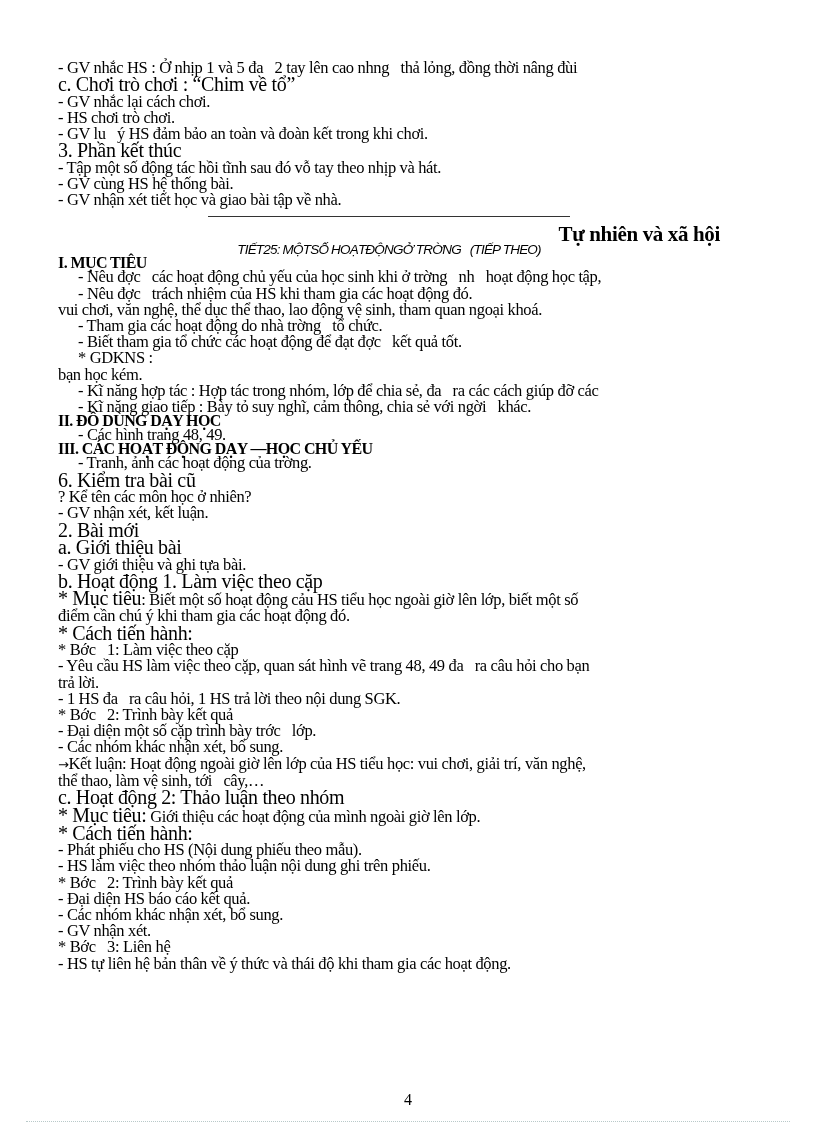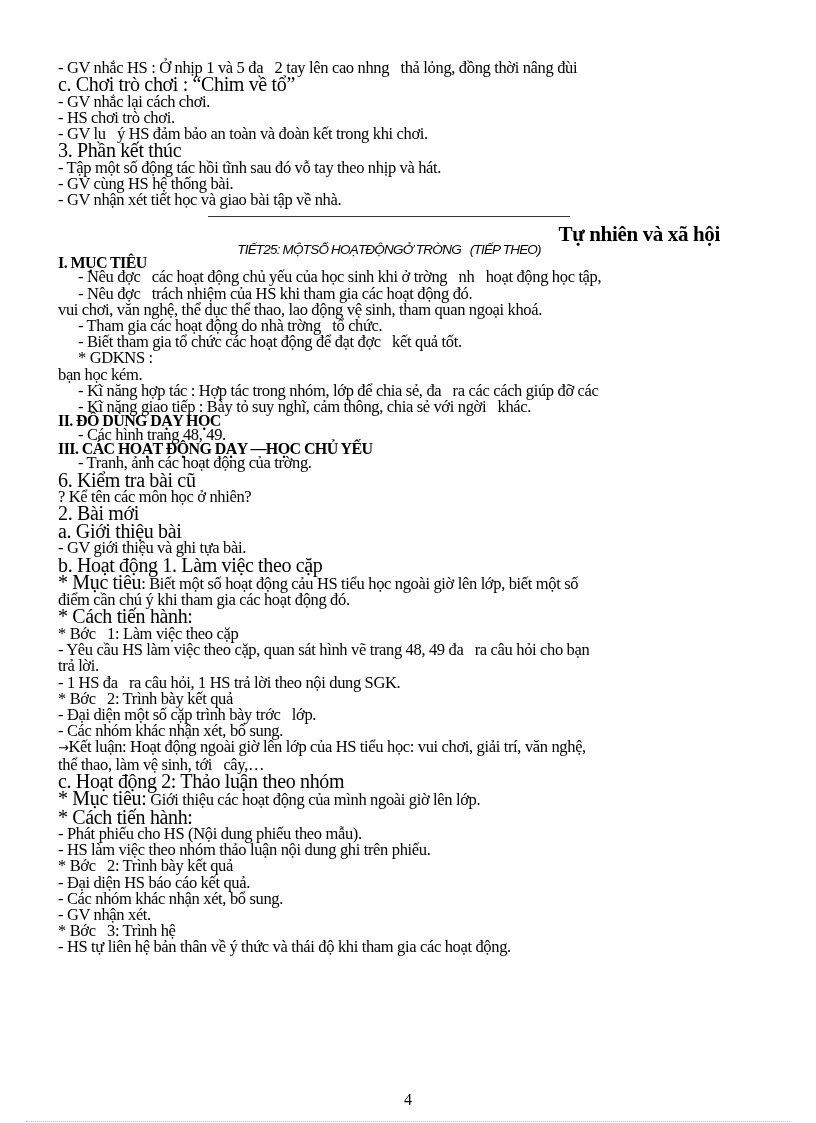--- a/index.html
+++ b/index.html
@@ -46,20 +46,21 @@
   <div class="line ind">- Kĩ năng hợp tác : Hợp tác trong nhóm, lớp để chia sẻ, đa   ra các cách giúp đỡ các</div>
   <div class="line ind">- Kĩ năng giao tiếp : Bày tỏ suy nghĩ, cảm thông, chia sẻ với ngời   khác.</div>
 
   <div class="line hroman">II. ĐỒ DÙNG DẠY HỌC</div>
   <div class="line ind">- Các hình trang 48, 49.</div>
   <div class="line hroman">III. CÁC HOẠT ĐỘNG DẠY —HỌC CHỦ YẾU</div>
 
   <div class="line ind">- Tranh, ảnh các hoạt động của trờng.</div>
   <div class="line hbig">6. Kiểm tra bài cũ</div>
   <div class="line">? Kể tên các môn học ở nhiên?</div>
+  <div class="line">- GV nhận xét, kết luận.</div>
   <div class="line hbig">2. Bài mới</div>
   <div class="line hbig">a. Giới thiệu bài</div>
   <div class="line">- GV giới thiệu và ghi tựa bài.</div>
 
   <div class="line hbig">b. Hoạt động 1. Làm việc theo cặp</div>
   <div class="line"><span class="hbig">* Mục tiêu</span><span>: Biết một số hoạt động cảu HS tiểu học ngoài giờ lên lớp, biết một số</span></div>
   <div class="line">điểm cần chú ý khi tham gia các hoạt động đó.</div>
   <div class="line hbig">* Cách tiến hành:</div>
   <div class="line">* Bớc   1: Làm việc theo cặp</div>
   <div class="line">- Yêu cầu HS làm việc theo cặp, quan sát hình vẽ trang 48, 49 đa   ra câu hỏi cho bạn</div>
@@ -73,18 +74,18 @@
 
   <div class="line hbig">c. Hoạt động 2: Thảo luận theo nhóm</div>
   <div class="line"><span class="hbig">* Mục tiêu:</span><span> Giới thiệu các hoạt động của mình ngoài giờ lên lớp.</span></div>
   <div class="line hbig">* Cách tiến hành:</div>
   <div class="line">- Phát phiếu cho HS (Nội dung phiếu theo mẫu).</div>
   <div class="line">- HS làm việc theo nhóm thảo luận nội dung ghi trên phiếu.</div>
   <div class="line">* Bớc   2: Trình bày kết quả</div>
   <div class="line">- Đại diện HS báo cáo kết quả.</div>
   <div class="line">- Các nhóm khác nhận xét, bổ sung.</div>
   <div class="line">- GV nhận xét.</div>
-  <div class="line">* Bớc   3: Trình hệ</div>
+  <div class="line">* Bớc   3: Liên hệ</div>
   <div class="line">- HS tự liên hệ bản thân về ý thức và thái độ khi tham gia các hoạt động.</div>
 </div>
 
 <div class="page-number">4</div>
 <div class="footer-dots"></div>
 
 </body></html>

